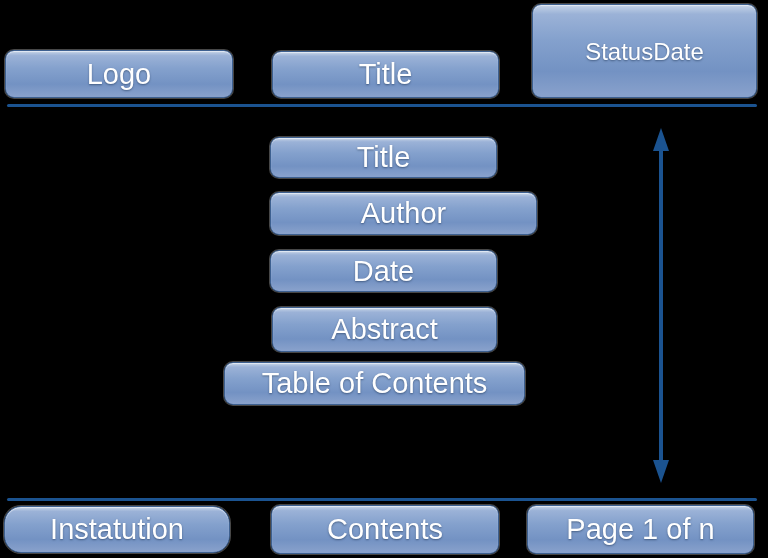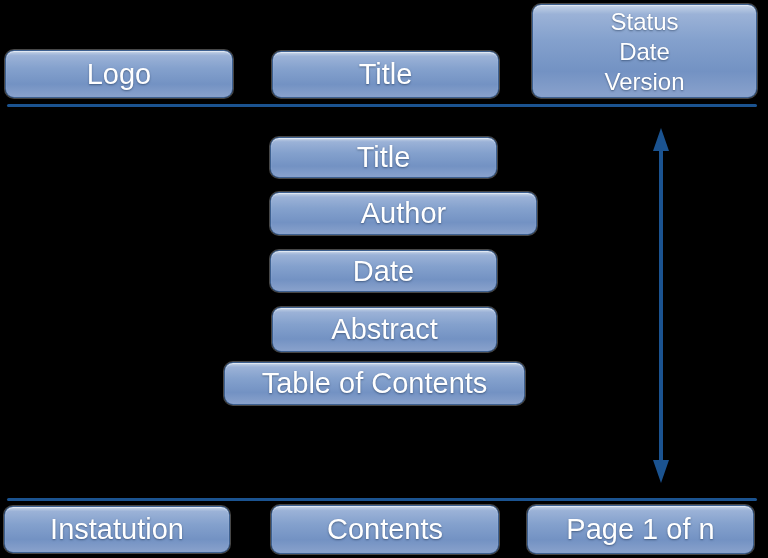--- a/index.html
+++ b/index.html
@@ -30,29 +30,29 @@
     align-items:center;
     justify-content:center;
     text-align:center;
     text-shadow:0 1px 2px rgba(18,38,66,0.5);
     white-space:nowrap;
   }
   
   .logo-box       {left:5px;   top:50px;  width:228px; height:48px;}
   .title-top-box  {left:272px; top:51px;  width:227px; height:47px;}
   .status-box     {left:532px; top:4px;   width:225px; height:94px;
-                   flex-direction:column; font-size:24px; line-height:30px; padding-top:2px;}
+                   flex-direction:row; font-size:24px; line-height:30px; padding-top:2px;}
   
   .title-mid-box  {left:270px; top:137px; width:227px; height:41px;}
   .author-box     {left:270px; top:192px; width:267px; height:43px;}
   .date-box       {left:270px; top:250px; width:227px; height:42px;}
   .abstract-box   {left:272px; top:307px; width:225px; height:45px;}
   .toc-box        {left:224px; top:362px; width:301px; height:43px;}
   
-  .institution-box{left:4px;   top:506px; width:226px; height:47px;}
+  .institution-box{left:4px;   top:506px; width:226px; height:47px;border-radius:17px;}
   .permission-box {left:271px; top:505px; width:228px; height:49px;}
   .page-box       {left:527px; top:505px; width:227px; height:49px;}
 
   .rule{
     position:absolute;
     left:7px;
     width:750px;
     height:3px;
     background:#1b5390;
     border-radius:2px;
@@ -95,21 +95,20 @@
 
   <div class="box logo-box">
     <span>Logo</span>
   </div>
   <div class="box title-top-box">
     <span>Title</span>
   </div>
   <div class="box status-box">
     <span>Status</span>
     <span>Date</span>
-    <span>Version</span>
   </div>
 
   <div class="rule rule-top"></div>
 
   <div class="box title-mid-box">
     <span>Title</span>
   </div>
   <div class="box author-box">
     <span>Author</span>
   </div>

